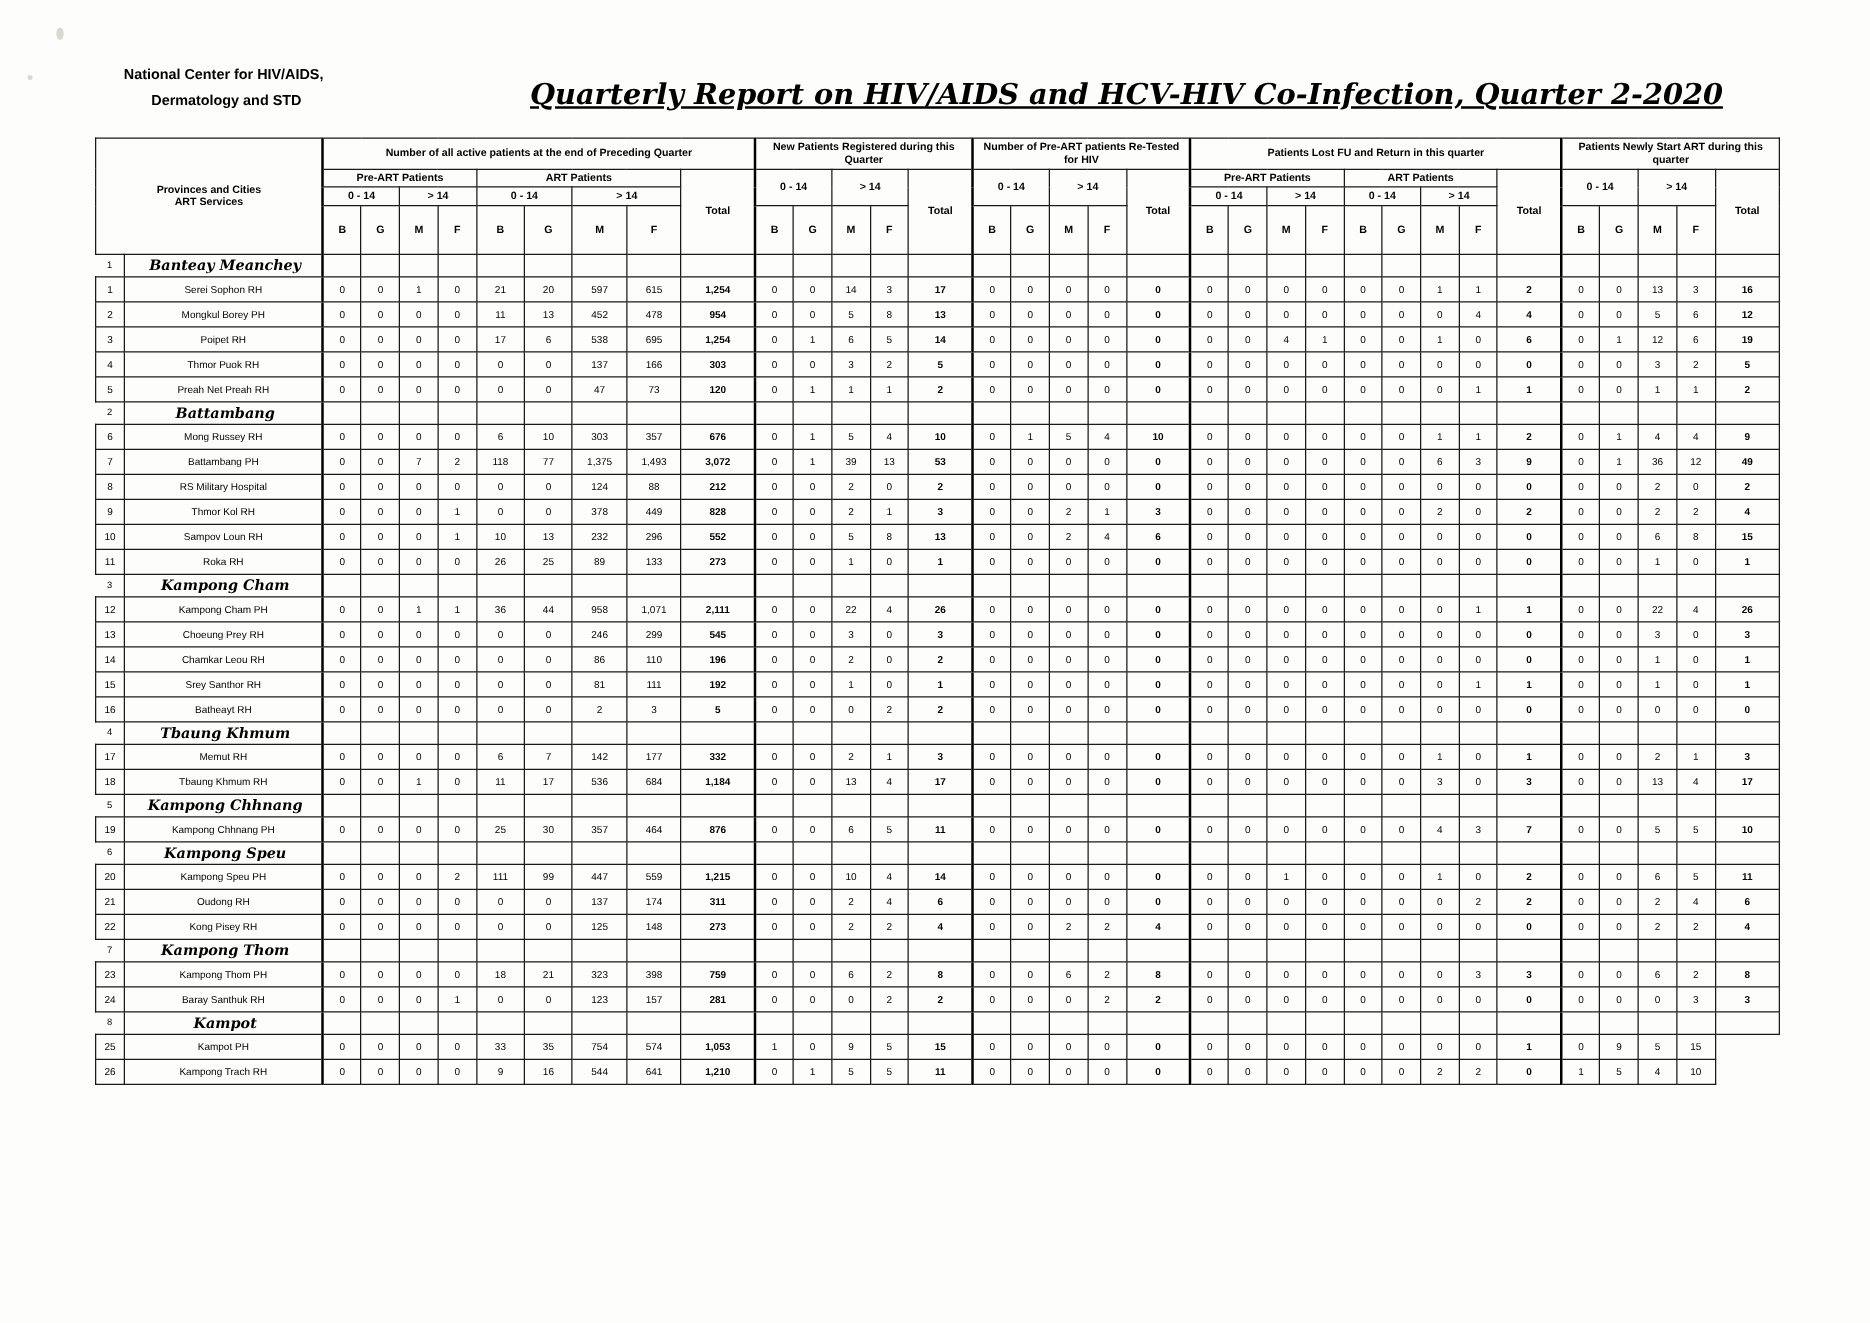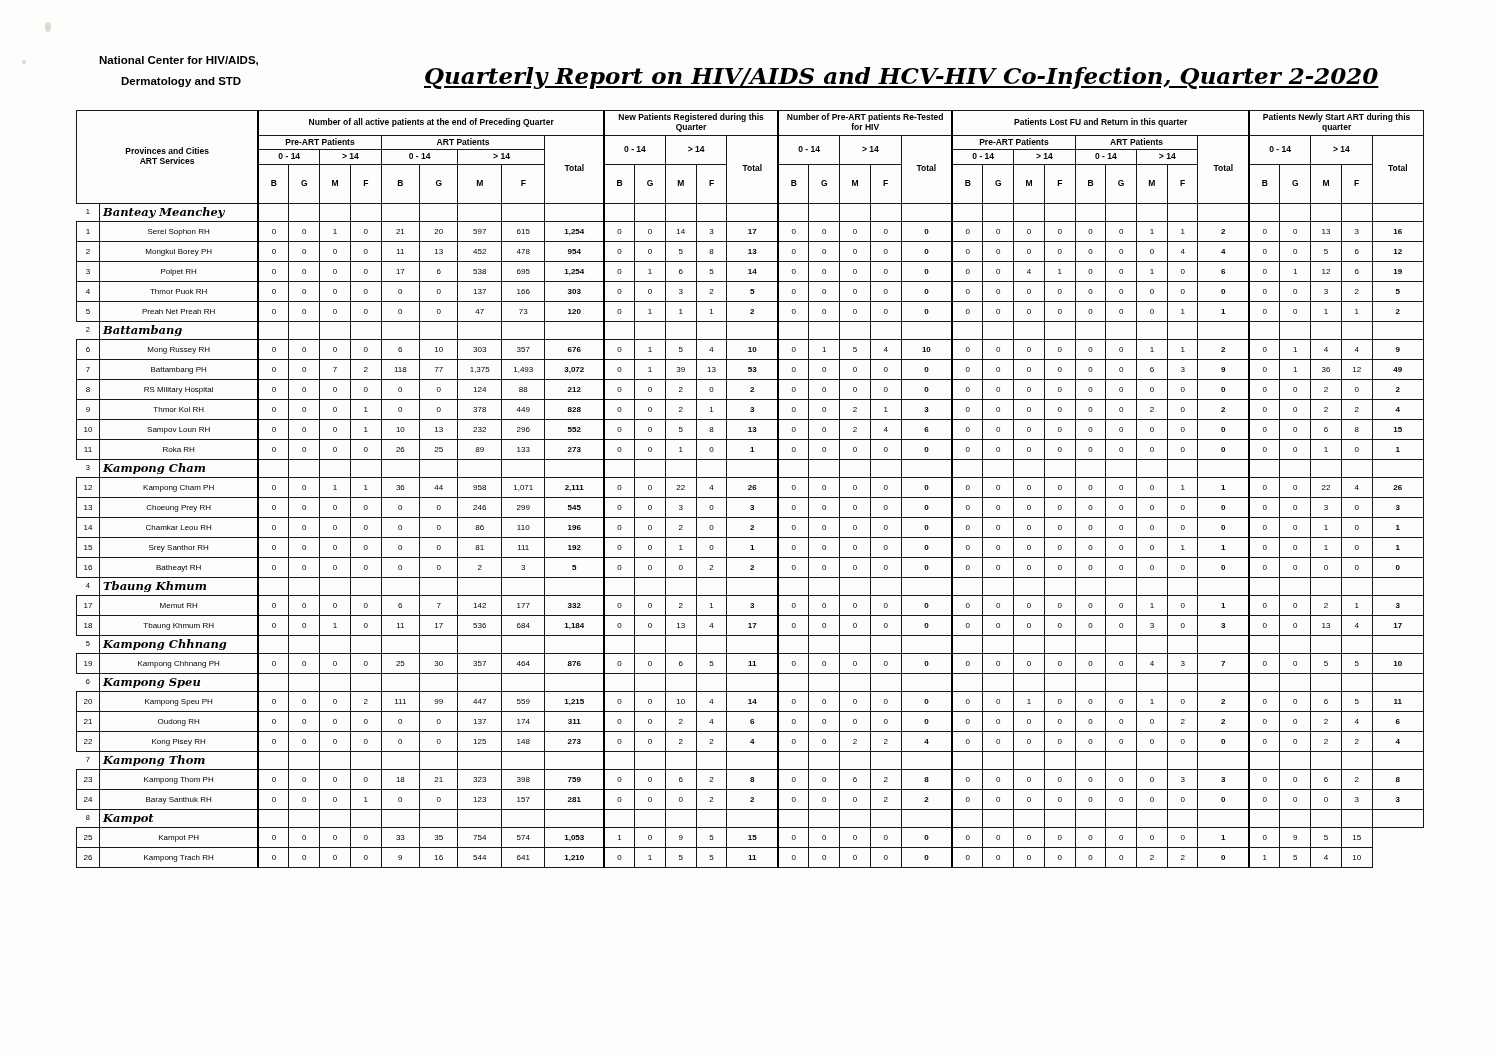--- a/index.html
+++ b/index.html
@@ -114,21 +114,21 @@
   }
   td.total {
     font-size: 7.5px;
     font-weight: bold;
     text-align: center;
   }
   tr.prov td {
     border: none;
   }
   tr.prov td.provname {
-    text-align: left;
+    text-align: center;
     font-family: "DejaVu Serif", serif;
     font-style: italic;
     font-weight: bold;
     font-size: 11.5px;
     padding-left: 3px;
     border-bottom: 1px solid #1a1a1a;
     border-top: 1px solid #1a1a1a;
     border-left: 1px solid #1a1a1a;
     border-right: 1px solid #1a1a1a;
     height: 17px;

